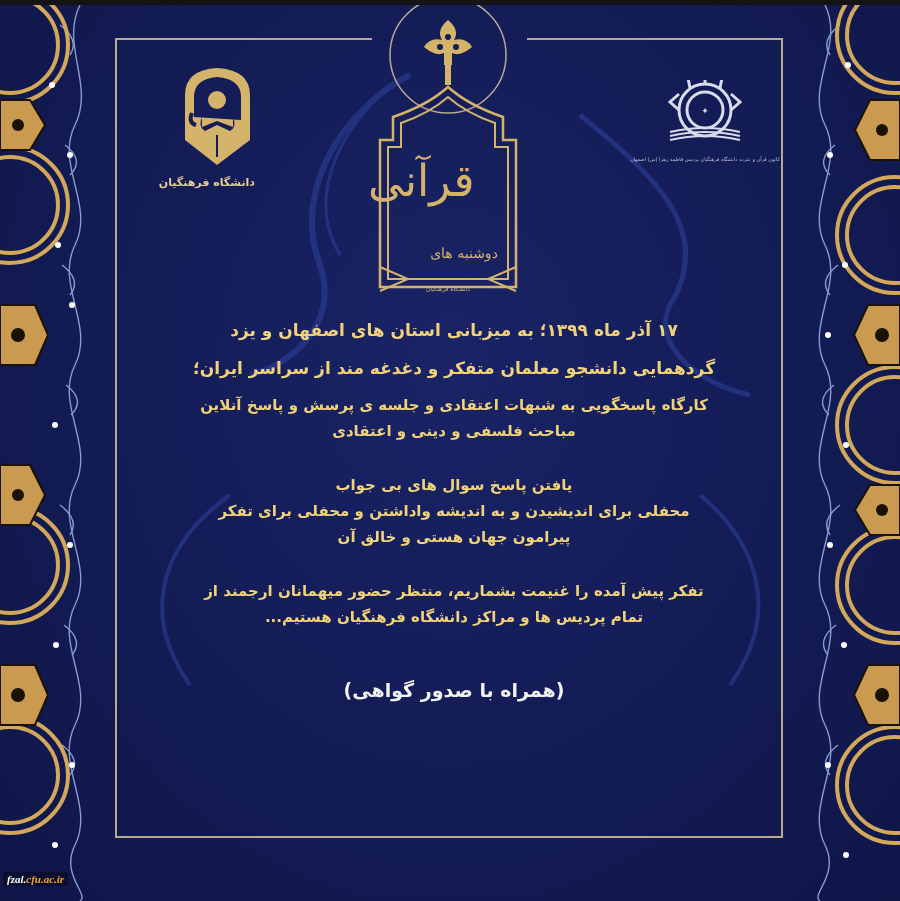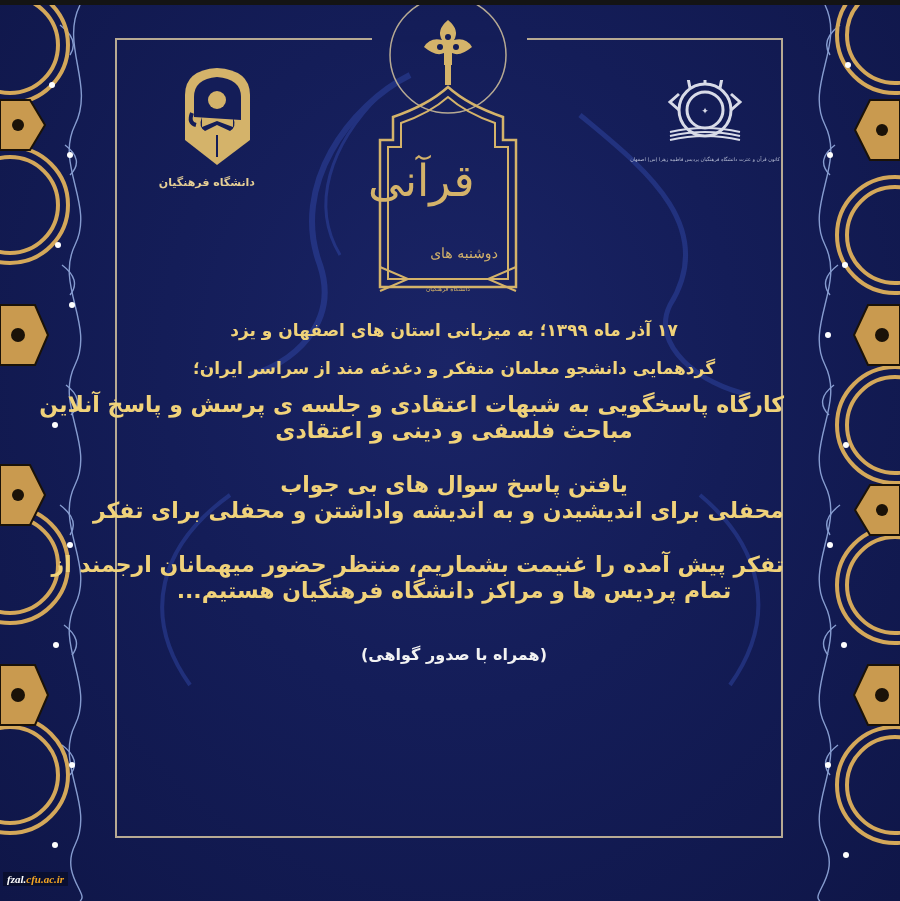--- a/index.html
+++ b/index.html
@@ -27,25 +27,25 @@
 
   .logo-left { position:absolute; left:180px; top:65px; width:75px; height:125px; }
   .logo-center { position:absolute; left:368px; top:5px; width:160px; height:300px; }
   .logo-right { position:absolute; left:630px; top:80px; width:150px; height:90px; }
 
   .content {
     position:absolute; left:124px; top:316px; width:660px;
     direction:rtl; text-align:center; color:#f0d27a;
     font-family:"DejaVu Sans", sans-serif; font-weight:bold;
   }
-  .line { font-size:22px; line-height:26px; white-space:nowrap; }
+  .line { font-size:15px; line-height:26px; white-space:nowrap; }
   .headline { font-size:17px; line-height:28px; }
   .gap-s { height:10px; }
   .gap-m { height:28px; }
-  .cert { color:#f2f2f2; font-size:16px; margin-top:8px; }
+  .cert { color:#f2f2f2; font-size:19px; margin-top:17px; }
   .watermark {
     position:absolute; left:3px; top:872px; padding:1px 4px;
     background:rgba(0,0,0,0.35); font-family:Liberation Serif, serif;
     font-size:11px; font-style:italic; font-weight:bold; color:#ffffff;
   }
   .watermark .accent { color:#f5a623; }
 </style>
 </head>
 <body>
 
@@ -211,20 +211,21 @@
   <div class="line headline">گردهمایی دانشجو معلمان متفکر و دغدغه مند از سراسر ایران؛</div>
   <div class="gap-s"></div>
   <div>
     <div class="line">کارگاه پاسخگویی به شبهات اعتقادی و جلسه ی پرسش و پاسخ آنلاین</div>
     <div class="line">مباحث فلسفی و  دینی و اعتقادی</div>
   </div>
   <div class="gap-m"></div>
   <div>
     <div class="line">یافتن پاسخ سوال های بی جواب</div>
     <div class="line">محفلی برای اندیشیدن و به اندیشه واداشتن و محفلی برای تفکر</div>
+    <div class="line">پیرامون جهان هستی و خالق آن</div>
   </div>
   <div class="gap-m"></div>
   <div>
     <div class="line">تفکر پیش آمده را غنیمت بشماریم، منتظر حضور میهمانان ارجمند از</div>
     <div class="line">تمام پردیس ها و مراکز دانشگاه فرهنگیان هستیم...</div>
   </div>
   <div style="height:30px"></div>
   <div class="line cert">(همراه با صدور گواهی)</div>
 </div>
 

